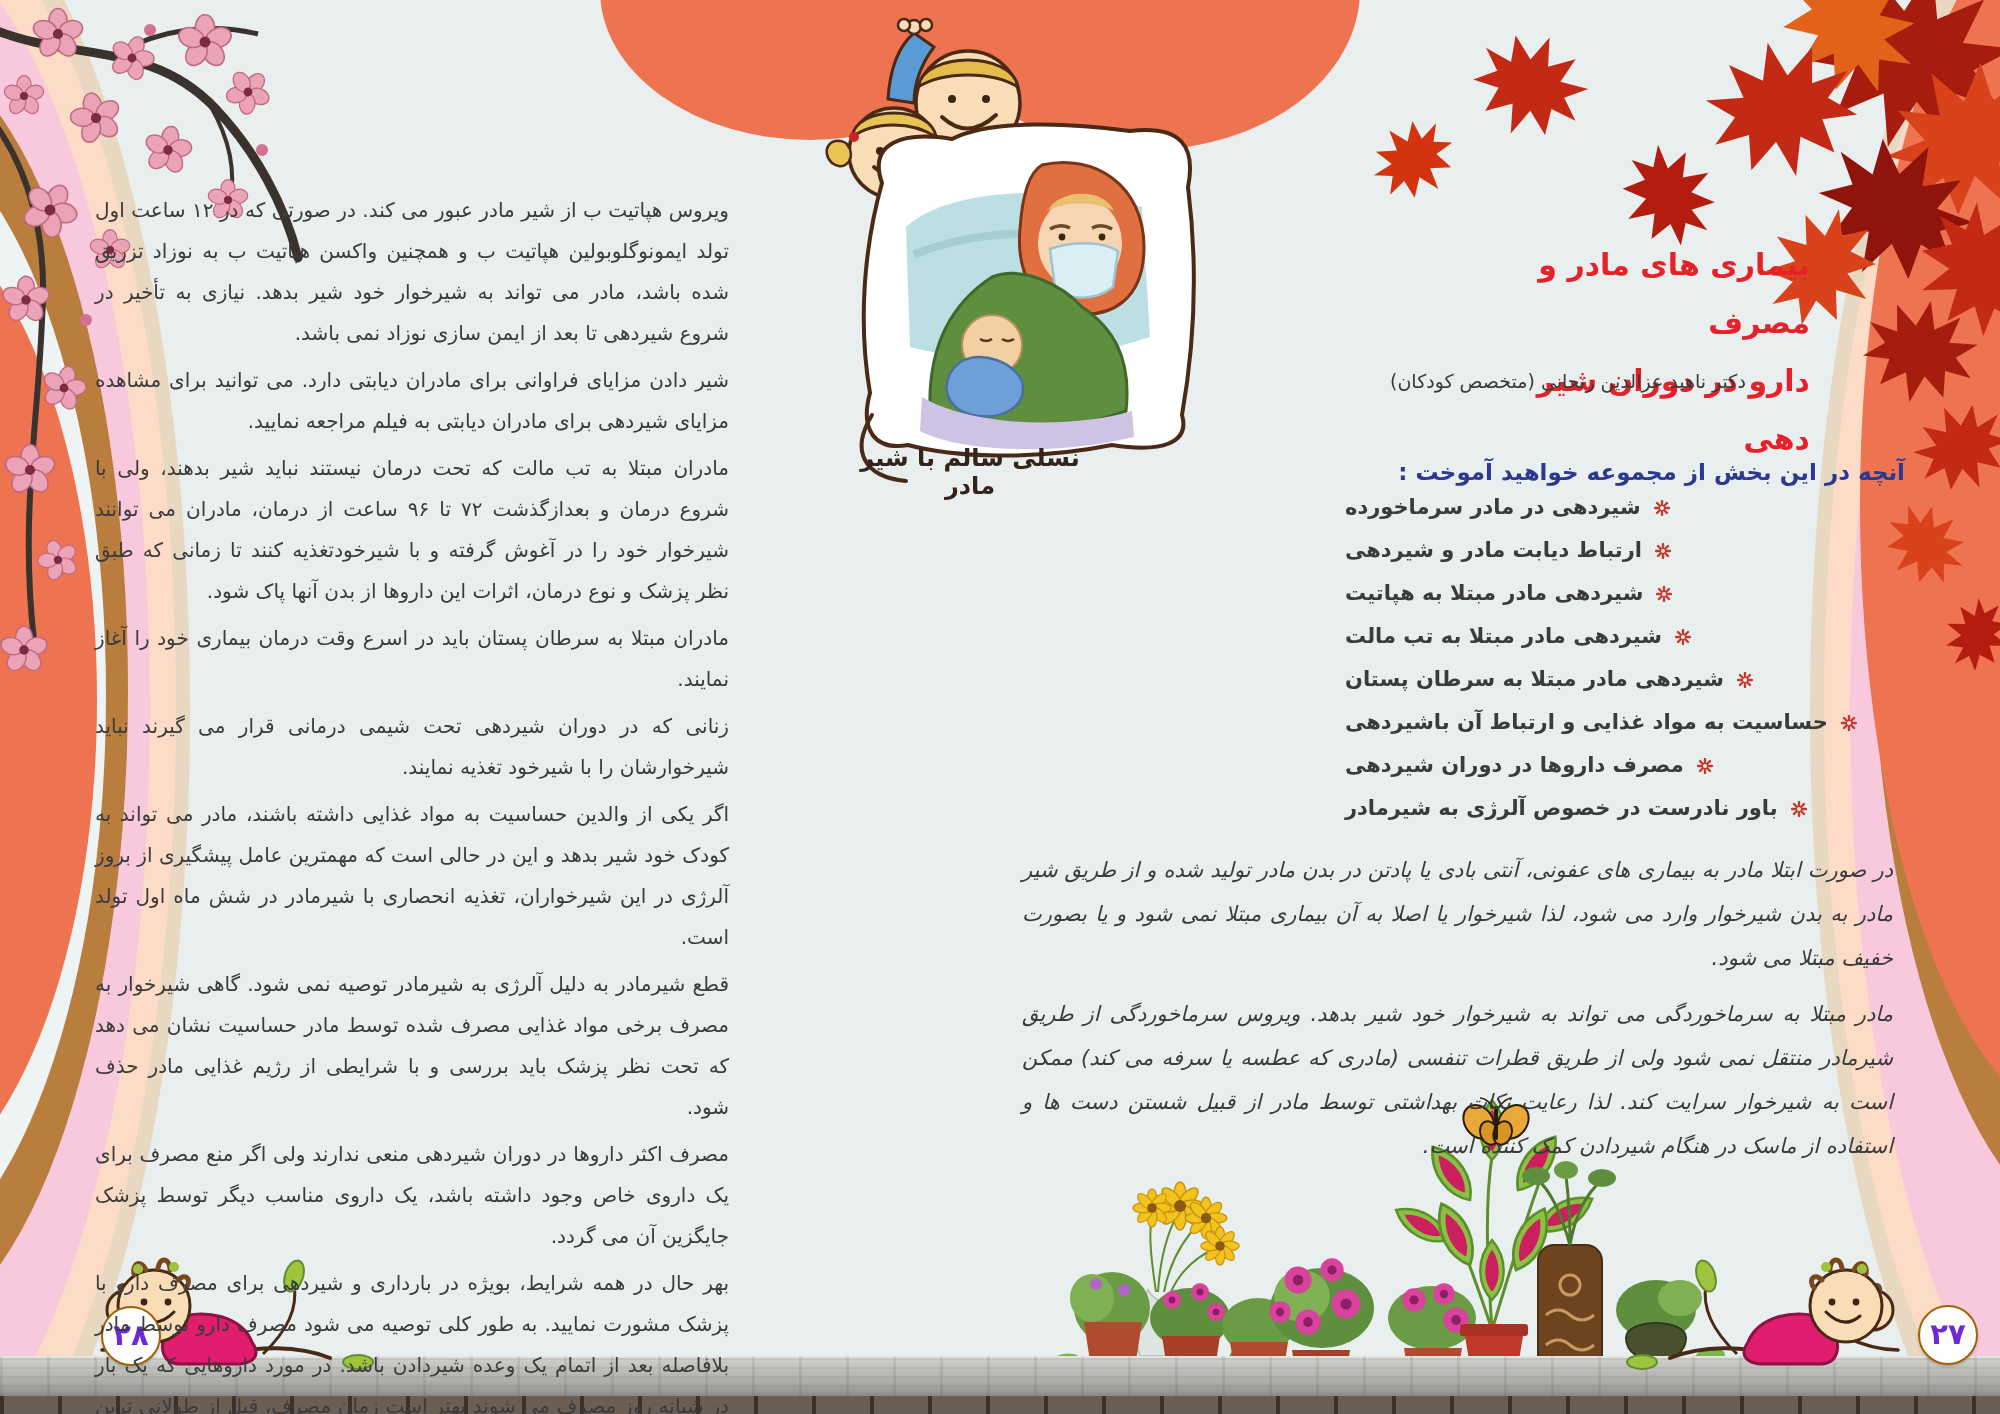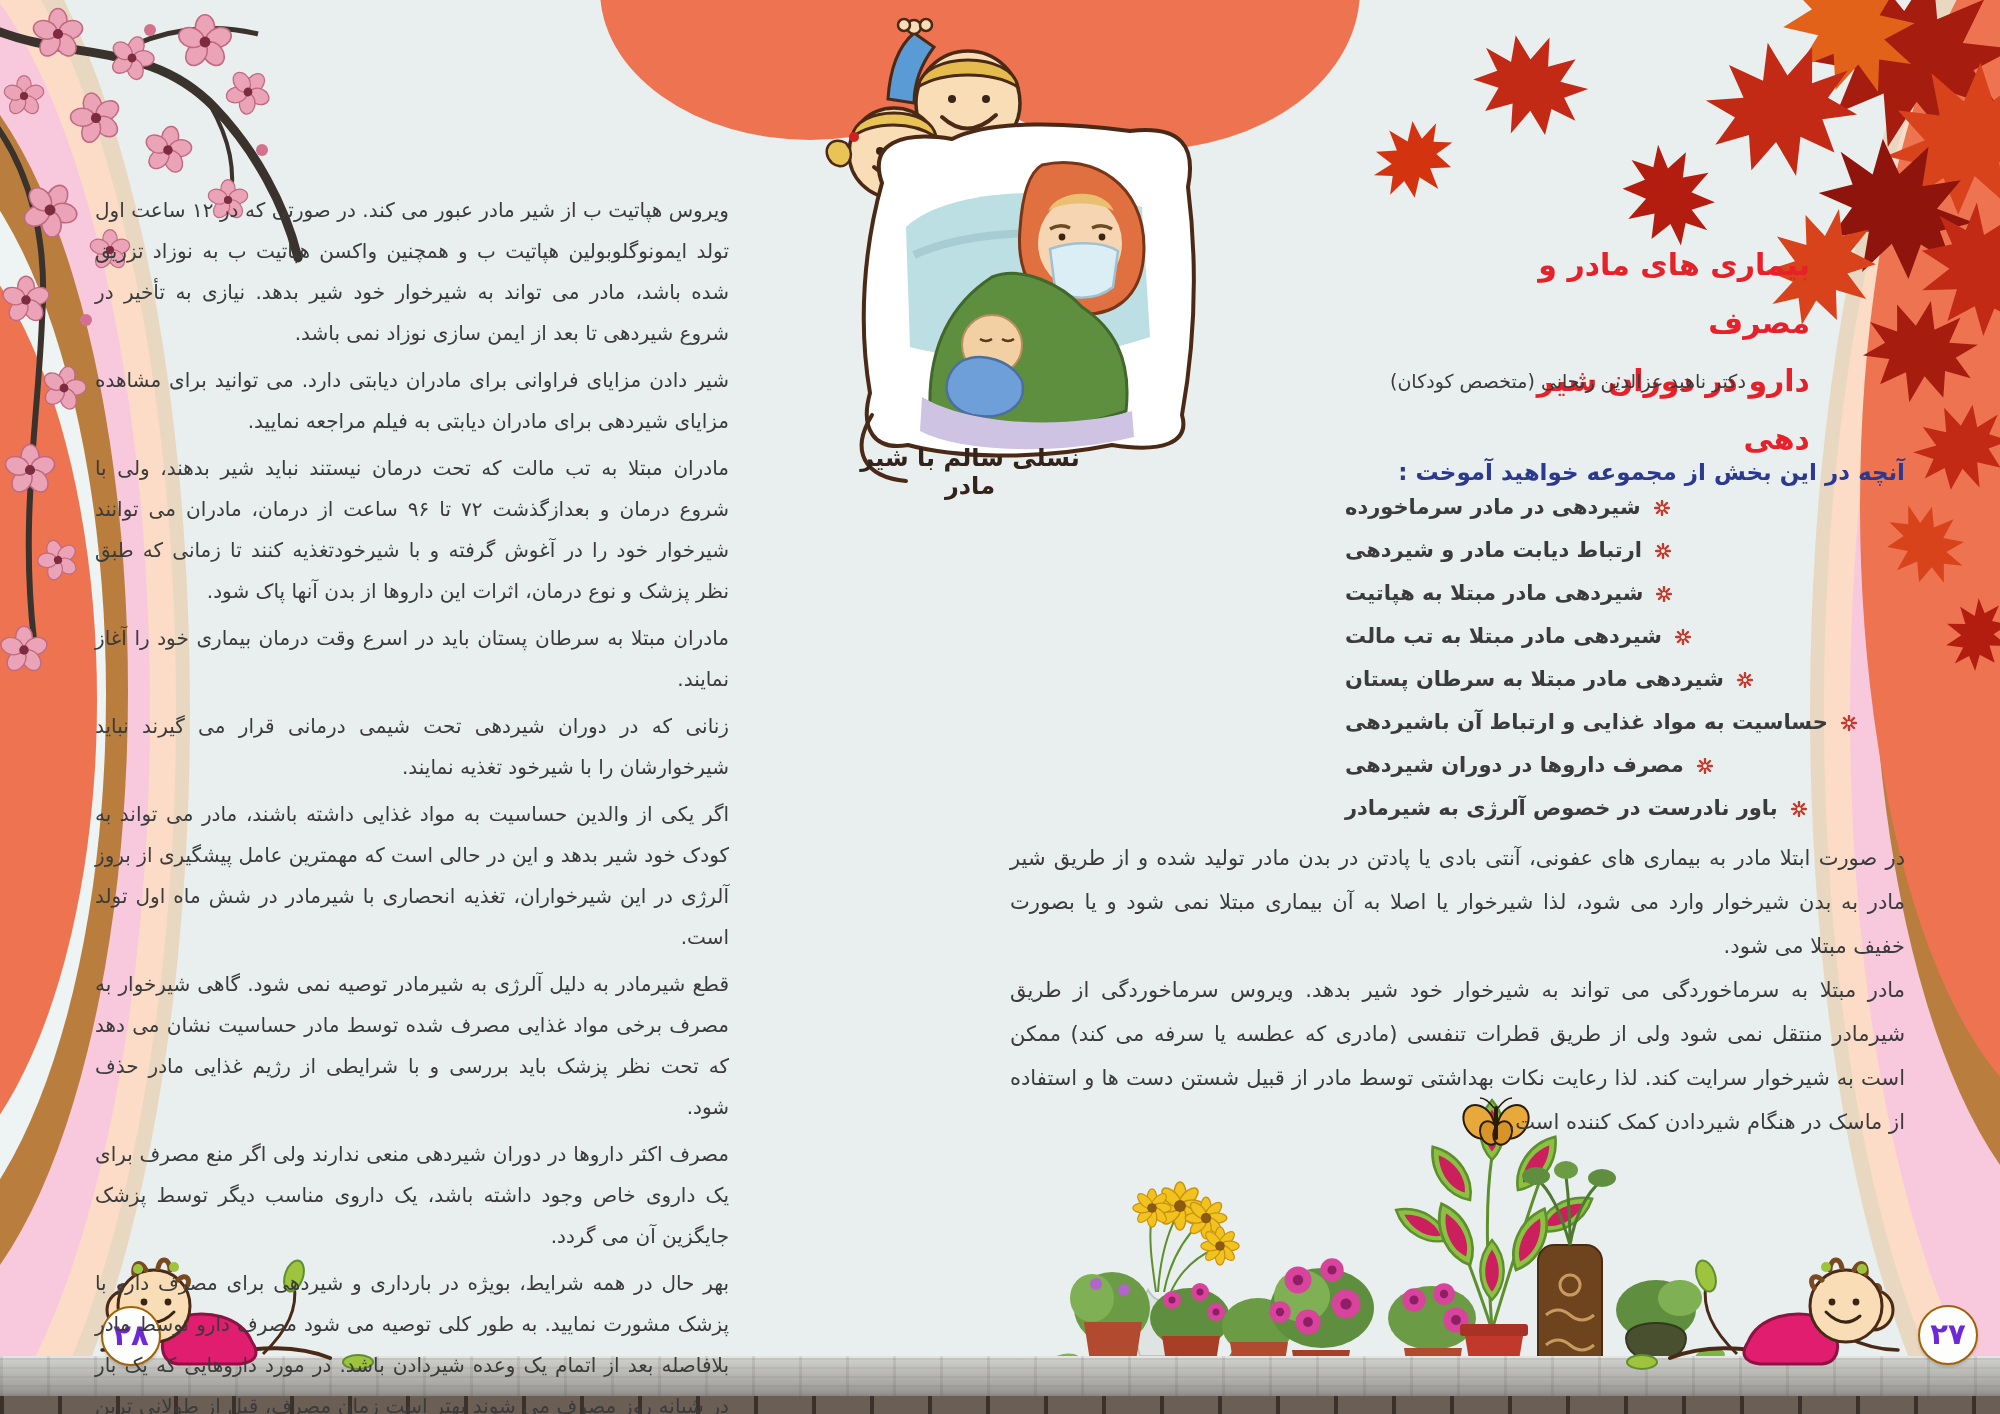--- a/index.html
+++ b/index.html
@@ -43,21 +43,21 @@
     color:#e62129;font-weight:bold;font-size:30px;line-height:58px;}
   .author{position:absolute;right:190px;top:370px;width:420px;text-align:left;
     color:#3a3a3a;font-size:19px;}
   .learn-heading{position:absolute;right:95px;top:428px;width:560px;text-align:right;
     color:#2b3990;font-weight:bold;font-size:23px;margin-top:31px;}
   .topics{position:absolute;right:95px;top:486px;width:560px;list-style:none;margin:0;padding:0;}
   .topics li{height:43px;line-height:43px;text-align:left;font-size:21px;color:#3b3b3b;font-weight:bold;}
   .topics .bullet{display:inline-block;width:16px;height:16px;margin-inline-end:13px;vertical-align:-2px;}
   .right-paras{position:absolute;left:1010px;top:836px;width:895px;
     font-size:21px;line-height:44px;color:#3b3b3b;text-align:justify;}
-  .right-paras p{margin:0;}
+  .right-paras p{margin:12px;font-style:italic;}
   .caption{position:absolute;left:845px;top:444px;width:250px;text-align:center;
     font-size:24px;font-weight:bold;color:#33231a;}
 
   
   .kid{position:absolute;top:1250px;}
   .kid-left{left:58px;}
   .kid-right{right:58px;transform:scaleX(-1);}
   .page-circle{position:absolute;width:56px;height:56px;border-radius:50%;
     background:#fdfdfb;border:2px solid #a16207;box-shadow:0 2px 3px rgba(0,0,0,.15);
     text-align:center;line-height:54px;font-size:29px;font-weight:bold;color:#6d28d9;}

